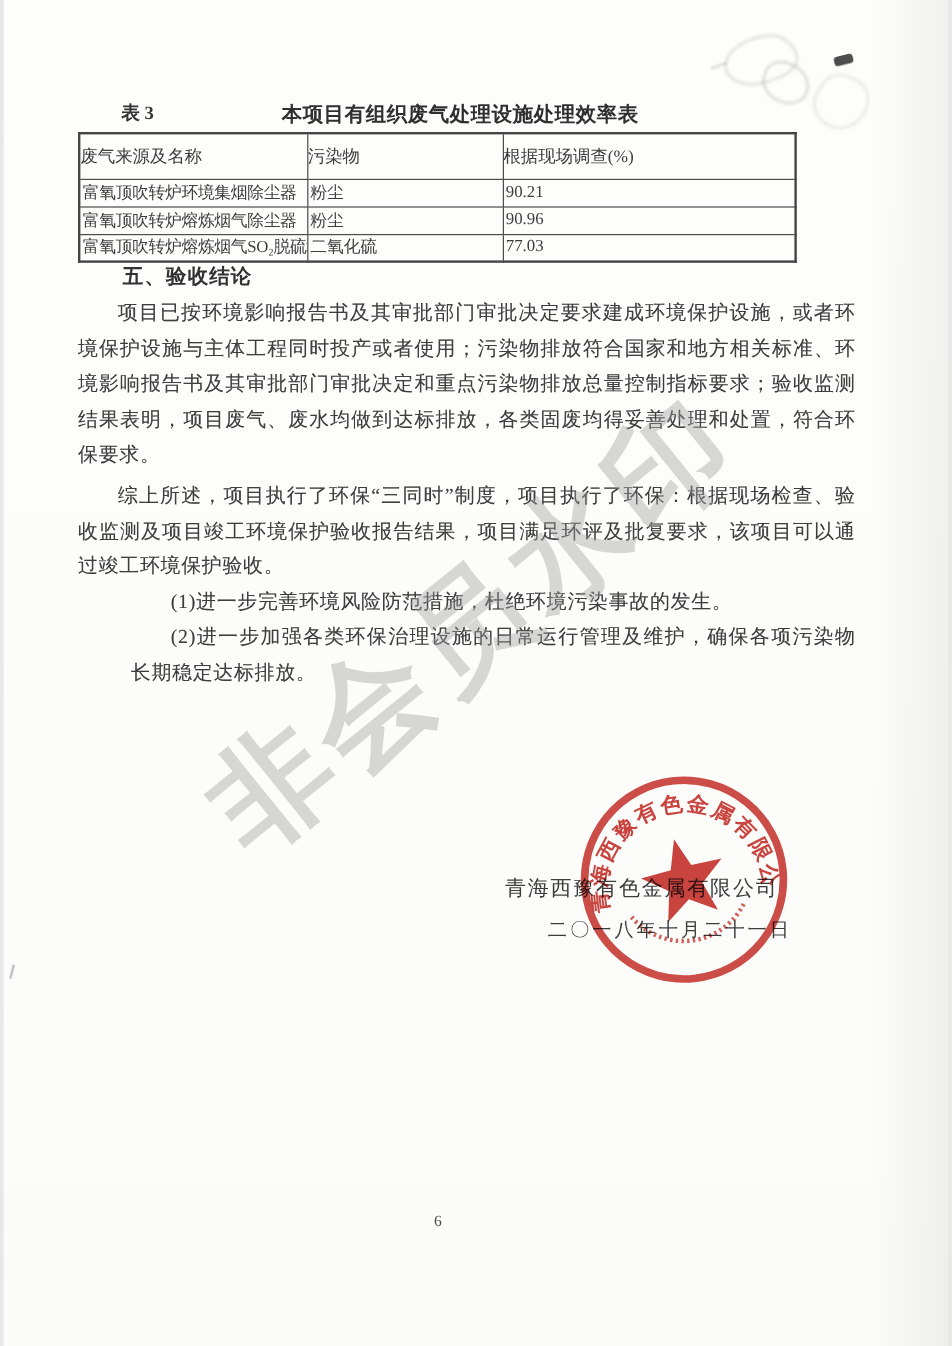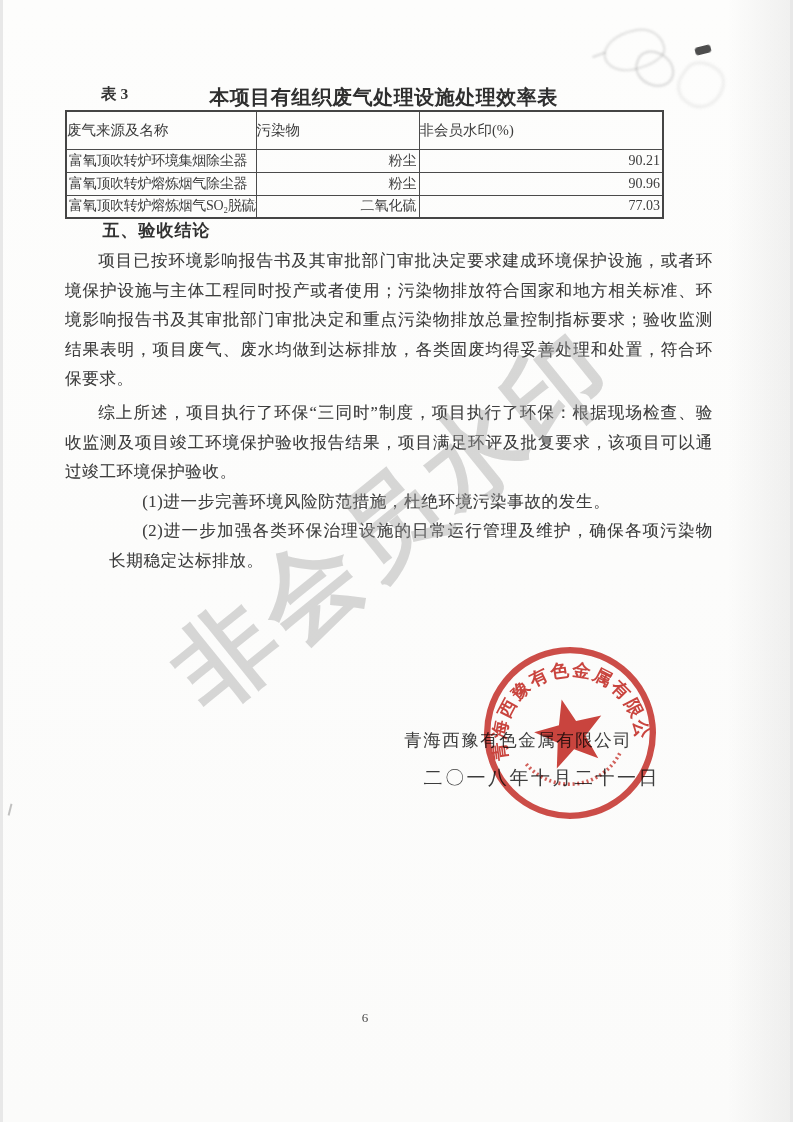--- a/index.html
+++ b/index.html
@@ -33,49 +33,49 @@
          border-bottom:2px solid rgba(140,140,140,0.30); transform:rotate(-20deg); filter:blur(1px); }
   .sm6 { left:6px;  top:804px; width:5px; height:12px;
          border-left:2px solid rgba(120,120,120,0.45); transform:rotate(14deg); filter:blur(0.5px); }
 
   
   .content { position:absolute; left:62px; top:84px; width:648px; }
 
   .tbl-caption { position:relative; height:22px; margin-bottom:4px; width:597px; }
   .tbl-label  { position:absolute; left:36px; top:0; font-weight:bold; font-size:15.5px; color:#343434; }
   .tbl-title  { position:absolute; left:0; right:0; top:0; text-align:center; padding-left:40px;
-                font-weight:bold; font-size:20px; color:#2f2f2f; letter-spacing:0.5px; }
+                font-weight:bold; font-size:17px; color:#2f2f2f; letter-spacing:0.5px; }
 
   table.effic { border-collapse:collapse; width:597px; table-layout:fixed;
                 font-size:14px; color:#3c3c3c; }
   table.effic td, table.effic th { border:1px solid #4b4b4b; }
   table.effic { border:2px solid #454545; }
   table.effic th { height:38px; font-weight:normal; font-size:14.5px; text-align:left; }
   table.effic td { height:23px; padding:0 2px; }
   td.c-src { text-align:left; letter-spacing:-0.3px; white-space:nowrap; overflow:hidden; }
-  td.c-pol, td.c-eff { text-align:right; font-family:"Liberation Serif","DejaVu Serif",serif; }
+  td.c-pol, td.c-eff { text-align:left; font-family:"Liberation Serif","DejaVu Serif",serif; }
   col.w1{width:190px;} col.w2{width:163px;} col.w3{width:244px;}
 
   .sec-heading { font-size:17px; font-weight:bold; color:#313131;
                  text-indent:2.2em; letter-spacing:1px; }
   .body-para { margin-top:4px; font-size:16.6px; line-height:29.6px; text-align:justify;
                text-indent:2em; letter-spacing:0.6px; color:#3e3e3e;
                text-shadow:0 0 0.5px rgba(70,70,70,0.35); }
   .body-para.tight { margin-top:0;margin-left:44px; }
 
   
   .watermark { position:absolute; left:100px; top:455px; width:580px; height:130px;
                transform:rotate(-39deg); transform-origin:50% 50%;
                font-size:100px; font-weight:bold; letter-spacing:6px; white-space:nowrap;
                text-align:center; color:rgba(158,158,158,0.40); pointer-events:none; z-index:5; }
 
   
   .signature { position:absolute; top:728px; right:130px; text-align:center; z-index:2; }
   .sig-company { font-size:17.5px; letter-spacing:1.5px; color:#3c3c3c; }
-  .sig-date    { margin-top:13px; font-size:19px; letter-spacing:2.5px; color:#3c3c3c;margin-left:47px; }
+  .sig-date    { margin-top:13px; font-size:16px; letter-spacing:2.5px; color:#3c3c3c;margin-left:47px; }
 
   
   .stamp { position:absolute; left:476px; top:642px; width:182px; height:182px;
            transform:rotate(-6deg); mix-blend-mode:multiply; opacity:0.92; z-index:6;
            pointer-events:none; }
 
   .page-number { position:absolute; left:352px; top:1010px; width:20px; text-align:center;
                  font-size:13px; color:#4a4a4a; }
 </style>
 </head>
@@ -100,21 +100,21 @@
     <table class="effic">
       <colgroup>
           <col class="w1">
           <col class="w2">
           <col class="w3">
         </colgroup>
       <thead>
         <tr>
           <th>废气来源及名称</th>
           <th>污染物</th>
-          <th>非会员水印(%)</th>
+          <th>根据现场调查(%)</th>
         </tr>
       </thead>
       <tbody>
         <tr>
           <td class="c-src">富氧顶吹转炉环境集烟除尘器</td>
           <td class="c-pol">粉尘</td>
           <td class="c-eff">90.21</td>
         </tr>
         <tr>
           <td class="c-src">富氧顶吹转炉熔炼烟气除尘器</td>

